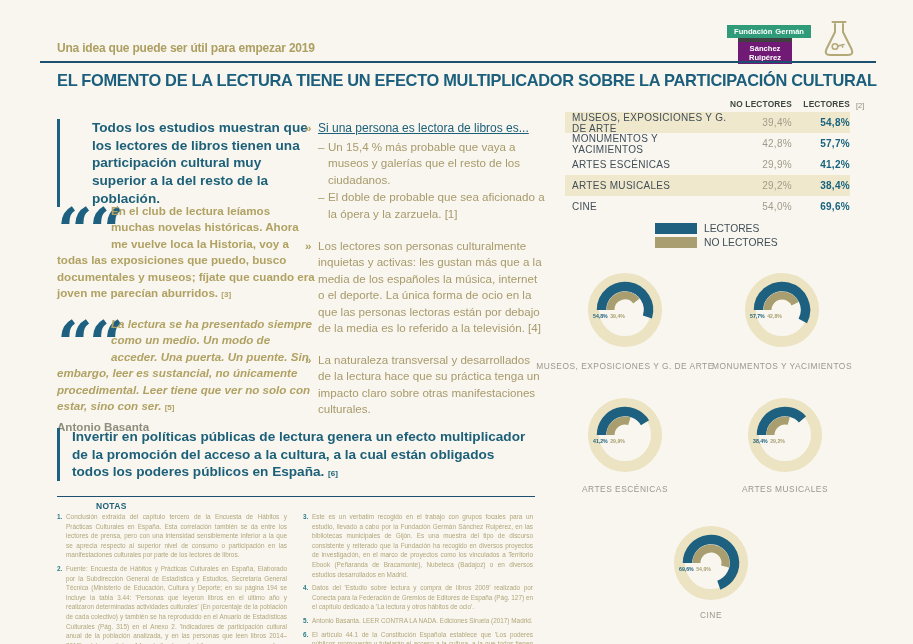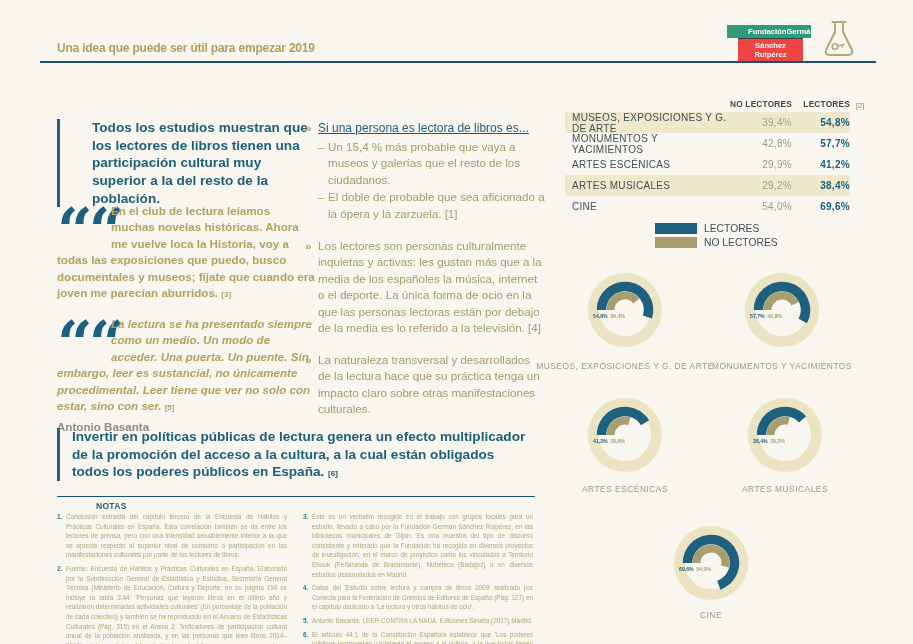--- a/index.html
+++ b/index.html
@@ -7,22 +7,22 @@
   .page{
     position:relative;width:913px;height:644px;background:#f8f6ef;
     font-family:"Liberation Sans","DejaVu Sans",sans-serif;overflow:hidden;
     margin:0 auto;
   }
   .abs{position:absolute;}
 
   
   .tagline{left:57px;top:41px;font-size:12px;font-weight:bold;color:#ad9f62;letter-spacing:-0.2px;}
   .logo{left:727px;top:25px;width:90px;font-size:7.6px;font-weight:bold;color:#fff;}
-  .logo-row1{background:#2f9b78;padding:2px 21px;display:flex;justify-content:space-between;width:84px;}
-  .logo-row2{background:#ef4444;padding:2px 6px;margin-left:11px;width:65px;text-align:center;border-top:1px solid #404040;}
+  .logo-row1{background:#2f9b78;padding:2px 7px;display:flex;justify-content:space-between;width:84px;}
+  .logo-row2{background:#701a75;padding:2px 6px;margin-left:11px;width:54px;text-align:center;border-top:4px solid #404040;}
   .flask{left:822px;top:20px;}
   .rule-top{left:40px;top:61px;width:836px;height:2px;background:#1b5070;}
   .page-title{left:57px;top:71px;width:820px;font-size:16.4px;font-weight:bold;color:#1c5f7d;letter-spacing:-0.3px;}
 
   
   .statement{border-left:3px solid #1e607f;padding-left:12px;font-weight:bold;color:#1d6079;}
   .st-top{left:57px;top:119px;width:252px;font-size:13.6px;line-height:1.3;padding-left:32px;}
   .st-bottom{left:57px;top:428px;width:470px;font-size:13.6px;line-height:1.3;}
   .quote{width:258px;color:#b1a263;font-size:11.6px;line-height:1.42;font-weight:bold;}
   .q1{left:57px;top:203px;}
@@ -91,20 +91,21 @@
 
   <div class="abs flask">
     <svg width="34" height="38" viewBox="0 0 34 38" fill="none">
       <path d="M10.5 2 H23.5 M13 4 V12 L4.5 29 Q2 35 8 35 H26 Q32 35 29.5 29 L21 12 V4" stroke="#b3a878" stroke-width="2" stroke-linecap="round" stroke-linejoin="round"></path>
       <circle cx="13" cy="26.5" r="2.8" stroke="#b3a878" stroke-width="1.6"></circle>
       <path d="M15.8 26 L22 24.5 M20 24.9 L20.6 27" stroke="#b3a878" stroke-width="1.6" stroke-linecap="round"></path>
     </svg>
   </div>
 
   <div class="abs rule-top"></div>
+  <div class="abs page-title">EL FOMENTO DE LA LECTURA TIENE UN EFECTO MULTIPLICADOR SOBRE LA PARTICIPACIÓN CULTURAL</div>
 
   <div class="abs statement st-top">Todos los estudios muestran que los lectores de libros tienen una participación cultural muy superior a la del resto de la población.</div>
 
   <div class="abs quote q1">
     <span class="qmark">““</span>
     <span class="qtext">En el club de lectura leíamos muchas novelas históricas. Ahora me vuelve loca la Historia, voy a todas las exposiciones que puedo, busco documentales y museos; fíjate que cuando era joven me parecían aburridos.</span>
     <span class="ref">[3]</span>
   </div>
 
   <div class="abs quote q2">

